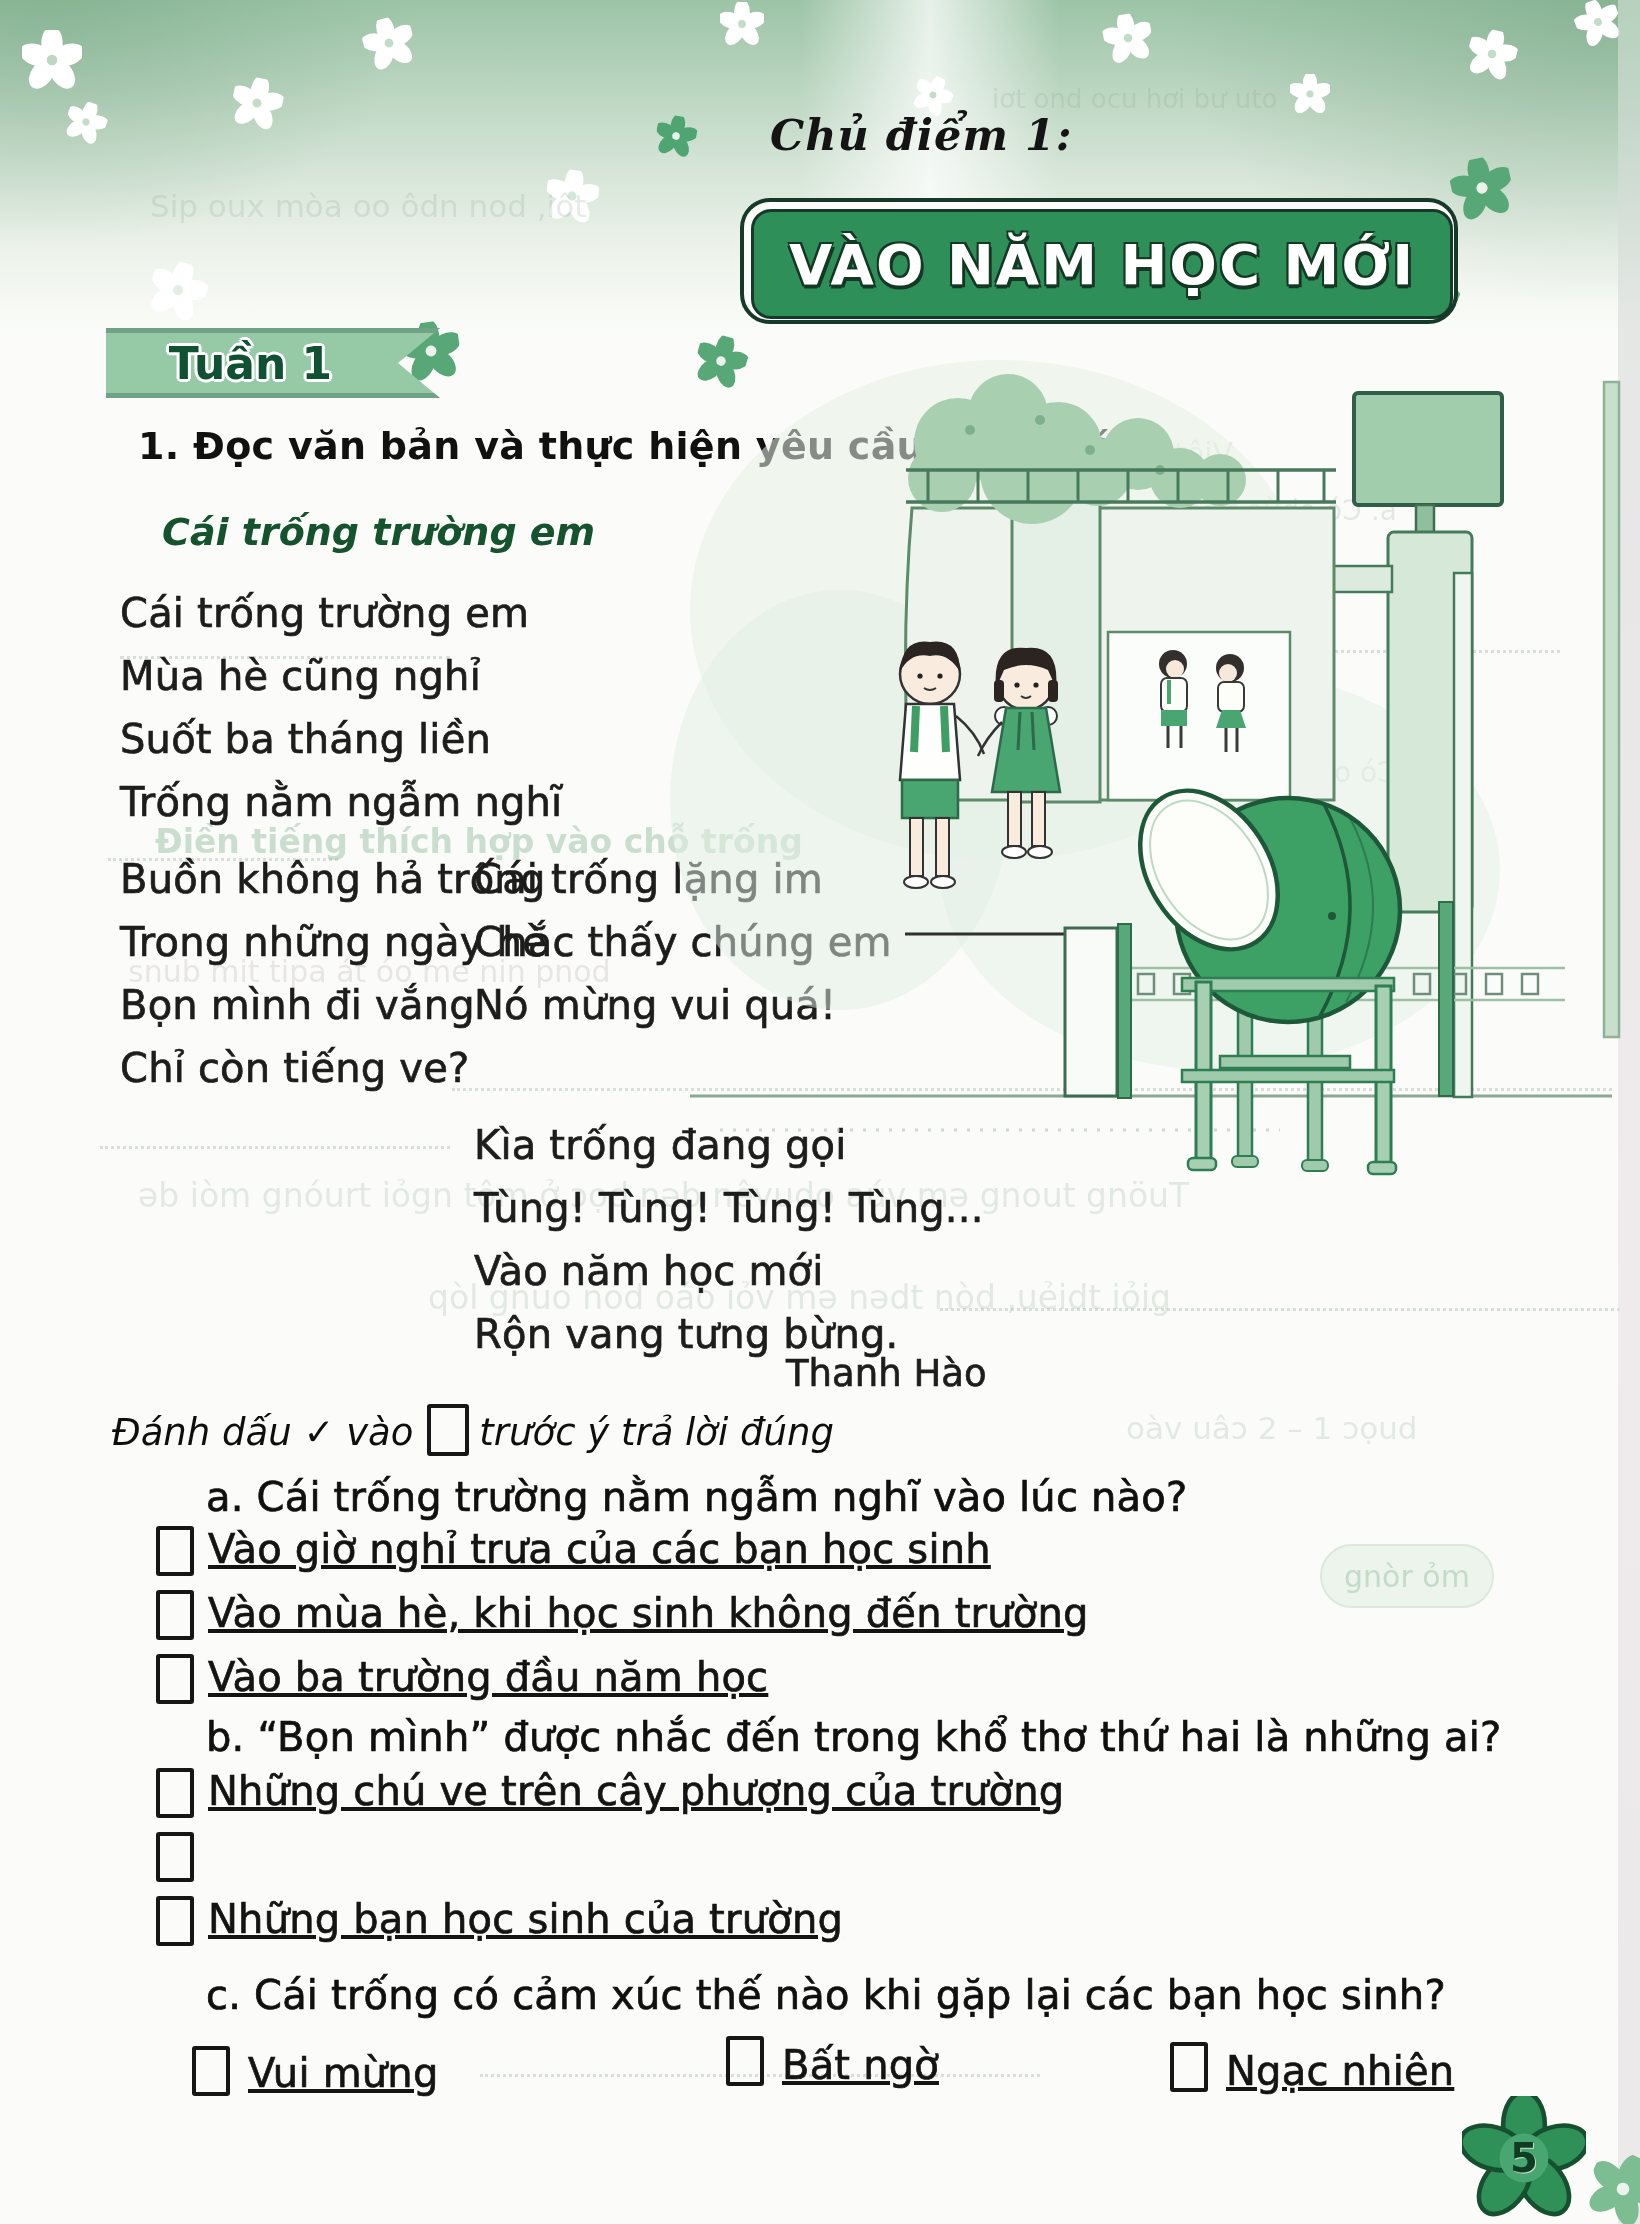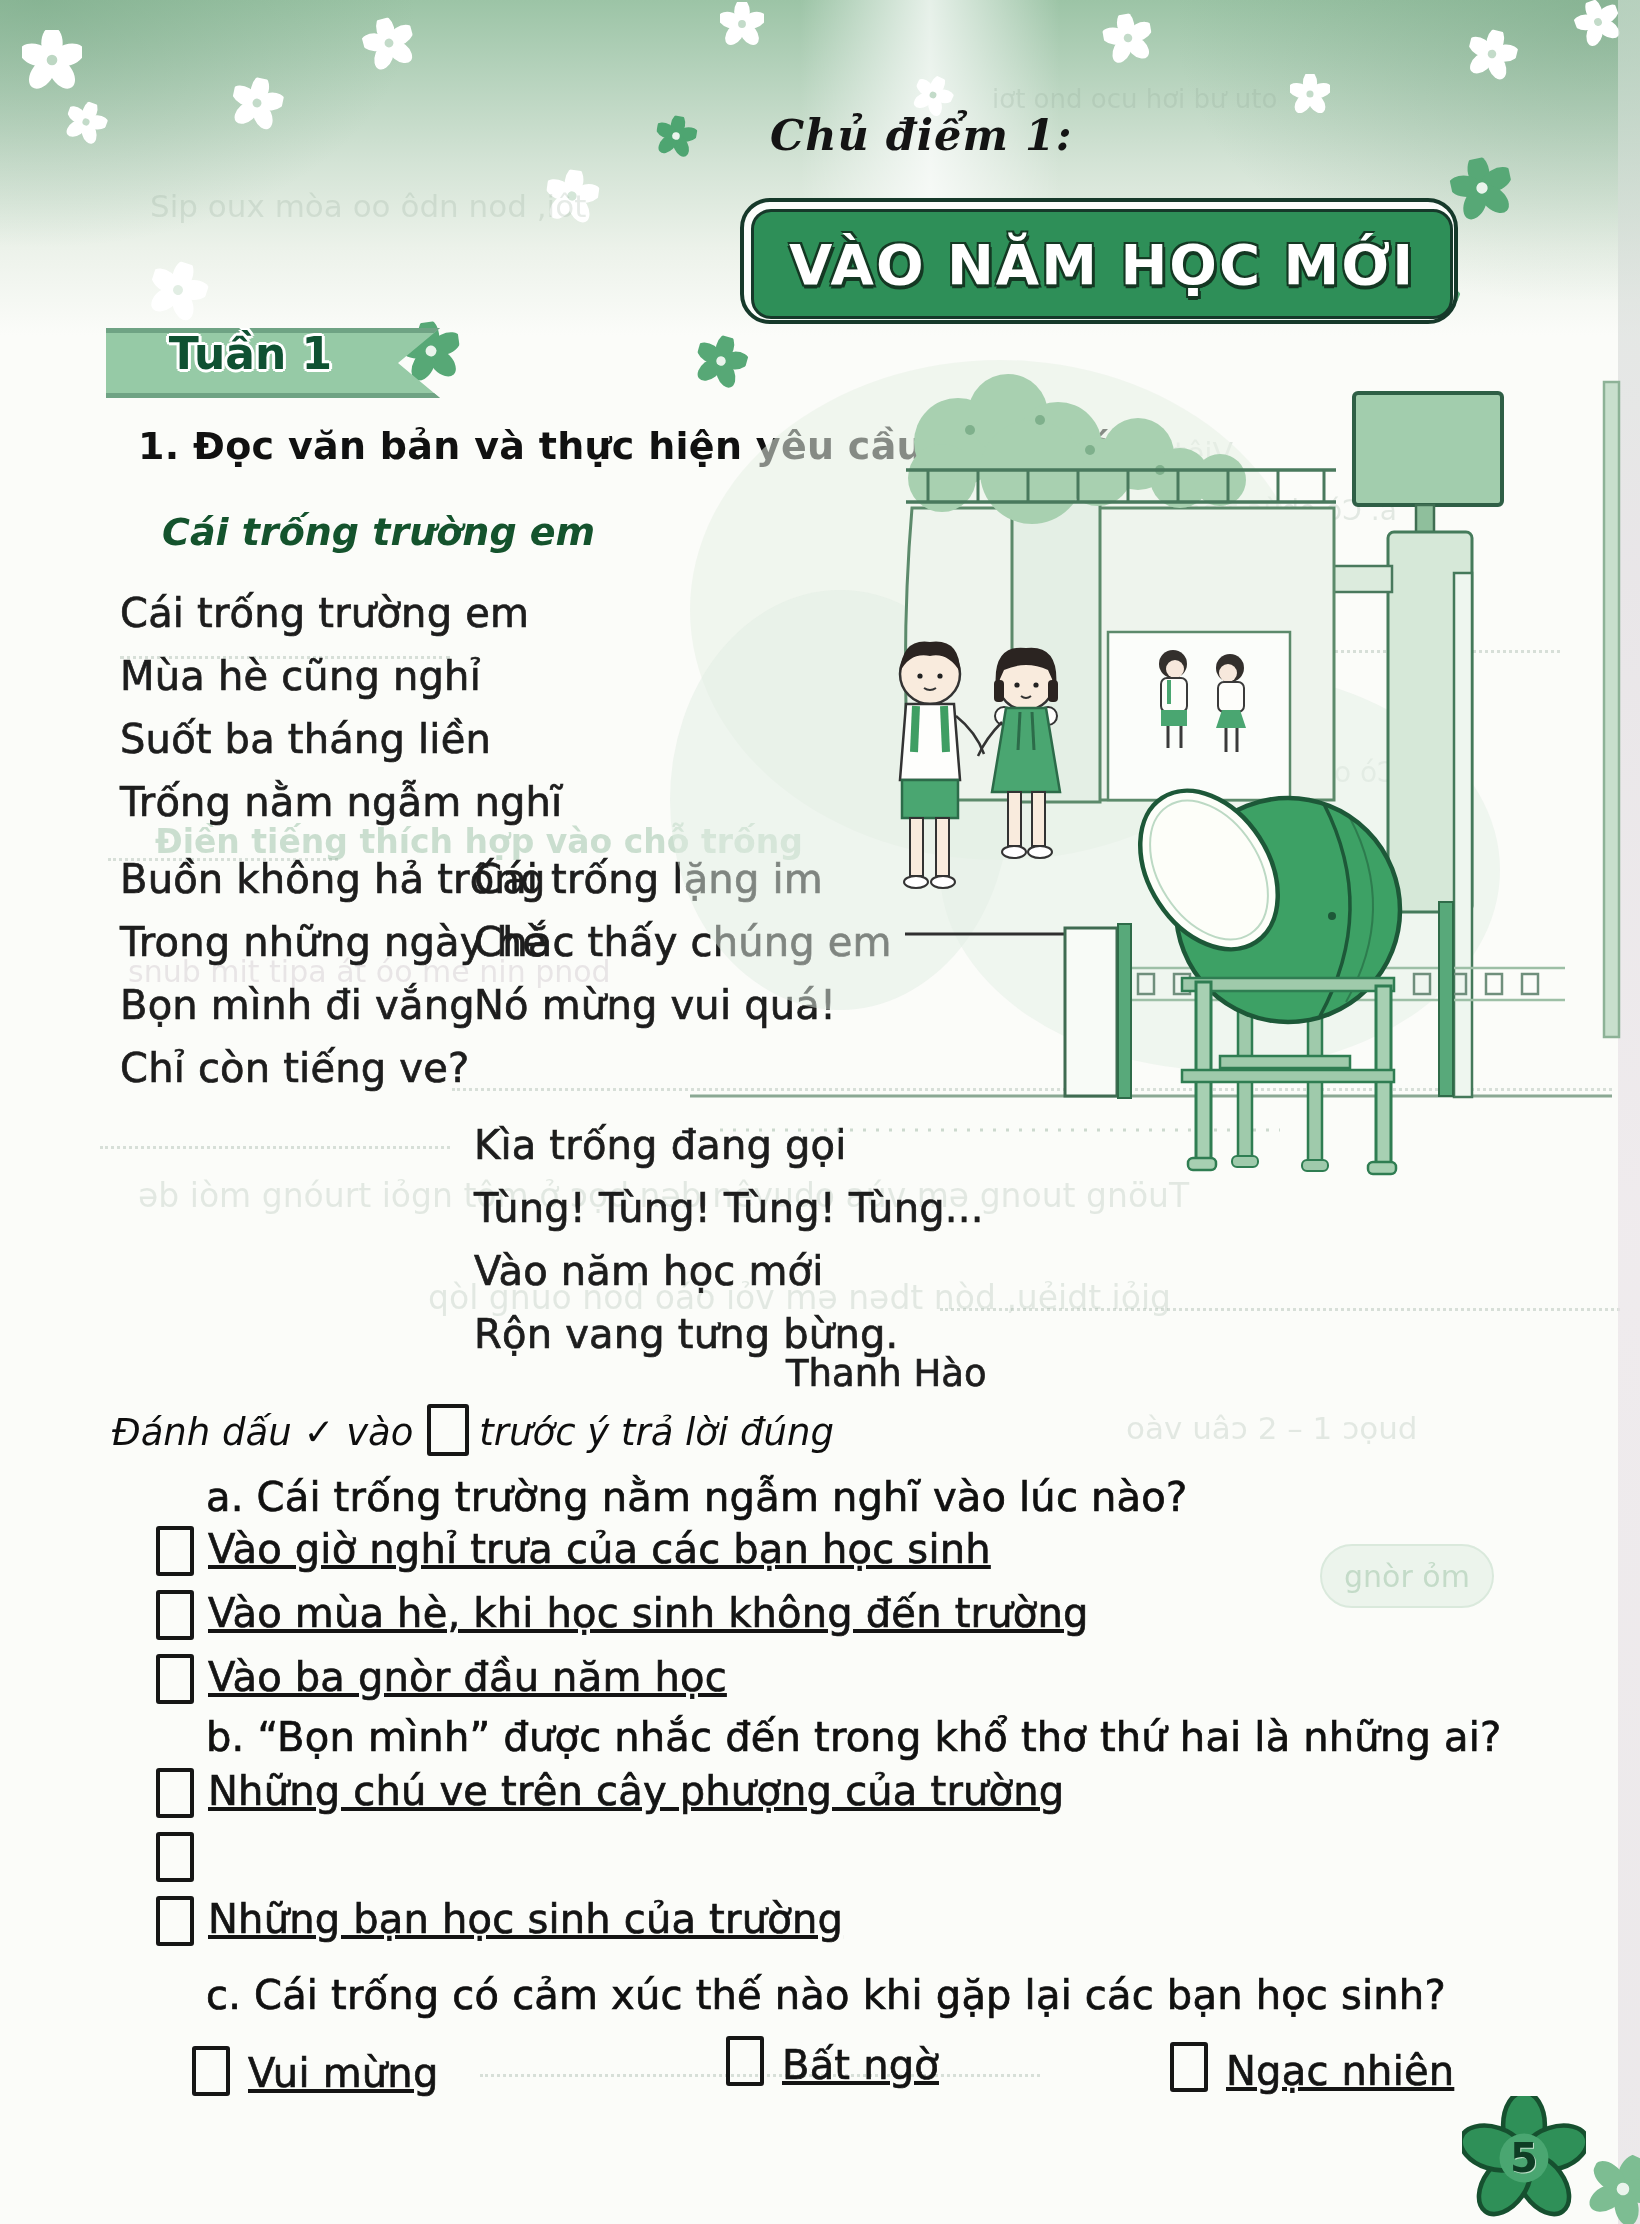--- a/index.html
+++ b/index.html
@@ -26,21 +26,21 @@
     font-style:italic;font-weight:bold;font-size:43px;color:#141414;letter-spacing:1px;}
   .banner{position:absolute;left:740px;top:198px;width:718px;height:126px;
     background:#fcfdfb;border:4px solid #16392a;border-radius:30px;padding:7px;box-sizing:border-box;}
   .banner-inner{width:100%;height:100%;background:#2e8f58;border:3px solid #16392a;border-radius:20px;
     display:flex;align-items:center;justify-content:center;}
   .banner-inner span{font-size:56px;font-weight:bold;color:#ffffff;letter-spacing:2px;
     text-shadow:3px 3px 0 #143823,-2px -2px 0 #143823,2px -2px 0 #143823,-2px 2px 0 #143823,0 4px 0 #143823;}
   .ribbon{position:absolute;left:106px;top:328px;width:334px;height:70px;background:#96caa6;
     clip-path:polygon(0 0,100% 0,calc(100% - 42px) 50%,100% 100%,0 100%);
     box-shadow:inset 0 5px 0 #6fa384,inset 0 -5px 0 #6fa384;
-    display:flex;align-items:flex-start;justify-content:center;}
+    display:flex;align-items:center;justify-content:center;}
   .ribbon span{font-size:44px;font-weight:bold;color:#0f5132;padding-right:45px;
     text-shadow:-3px 0 0 #fff,3px 0 0 #fff,0 -3px 0 #fff,0 3px 0 #fff,-2px -2px 0 #fff,2px 2px 0 #fff,2px -2px 0 #fff,-2px 2px 0 #fff;}
 
   
   .thick{-webkit-text-stroke:0.7px currentColor;}
   .heading{position:absolute;left:138px;top:424px;font-size:38px;font-weight:bold;color:#111;letter-spacing:.3px;}
   .poem-title{position:absolute;left:162px;top:510px;font-size:38px;font-weight:bold;font-style:italic;color:#14532d;}
   .stanza{position:absolute;font-size:40px;color:#1d1d1d;letter-spacing:.2px;}
   .stanza div{height:63px;line-height:63px;}
   .author{position:absolute;left:786px;top:1352px;font-size:37px;color:#1d1d1d;}
@@ -382,21 +382,21 @@
   <div class="mark-inst">
     <span>Đánh dấu ✓ vào</span><span class="cb-inline"></span><span>trước ý trả lời đúng</span>
   </div>
 
   <div class="question thick" style="left:158px;top:1474px">a. Cái trống trường nằm ngẫm nghĩ vào lúc nào?</div>
   <span class="cb" style="left:156px;top:1526px"></span>
   <div class="opt-label thick" style="left:208px;top:1526px">Vào giờ nghỉ trưa của các bạn học sinh</div>
   <span class="cb" style="left:156px;top:1590px"></span>
   <div class="opt-label thick" style="left:208px;top:1590px">Vào mùa hè, khi học sinh không đến trường</div>
   <span class="cb" style="left:156px;top:1654px"></span>
-  <div class="opt-label thick" style="left:208px;top:1654px">Vào ba gnòr đầu năm học</div>
+  <div class="opt-label thick" style="left:208px;top:1654px">Vào ba trường đầu năm học</div>
 
   <div class="question thick" style="left:158px;top:1714px">b. “Bọn mình” được nhắc đến trong khổ thơ thứ hai là những ai?</div>
   <span class="cb" style="left:156px;top:1768px"></span>
   <div class="opt-label thick" style="left:208px;top:1768px">Những chú ve trên cây phượng của trường</div>
   <span class="cb" style="left:156px;top:1832px"></span>
   <span class="cb" style="left:156px;top:1896px"></span>
   <div class="opt-label thick" style="left:208px;top:1896px">Những bạn học sinh của trường</div>
 
   <div class="question thick" style="left:158px;top:1972px">c. Cái trống có cảm xúc thế nào khi gặp lại các bạn học sinh?</div>
   <span class="cb" style="left:192px;top:2046px"></span>

